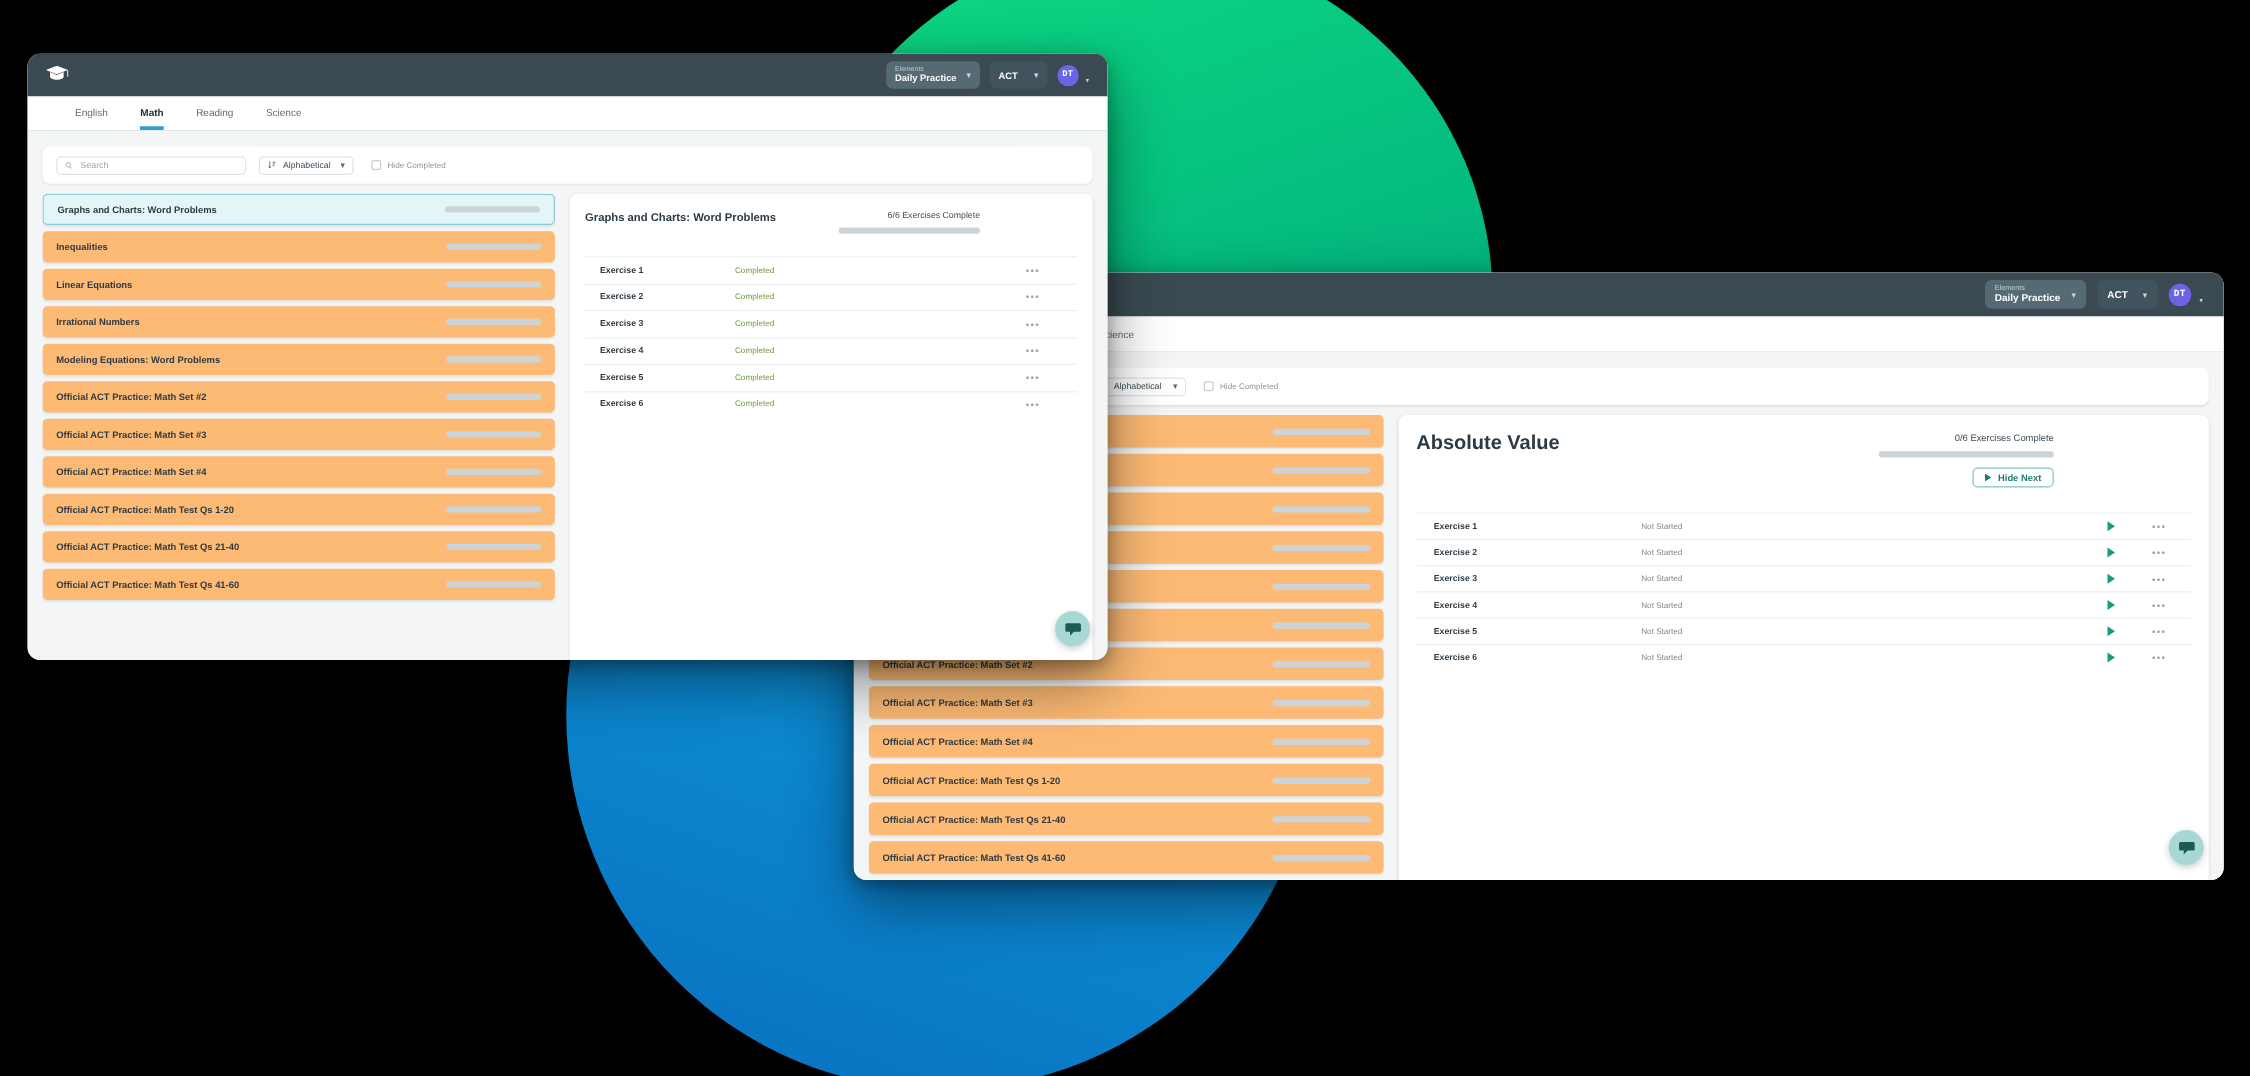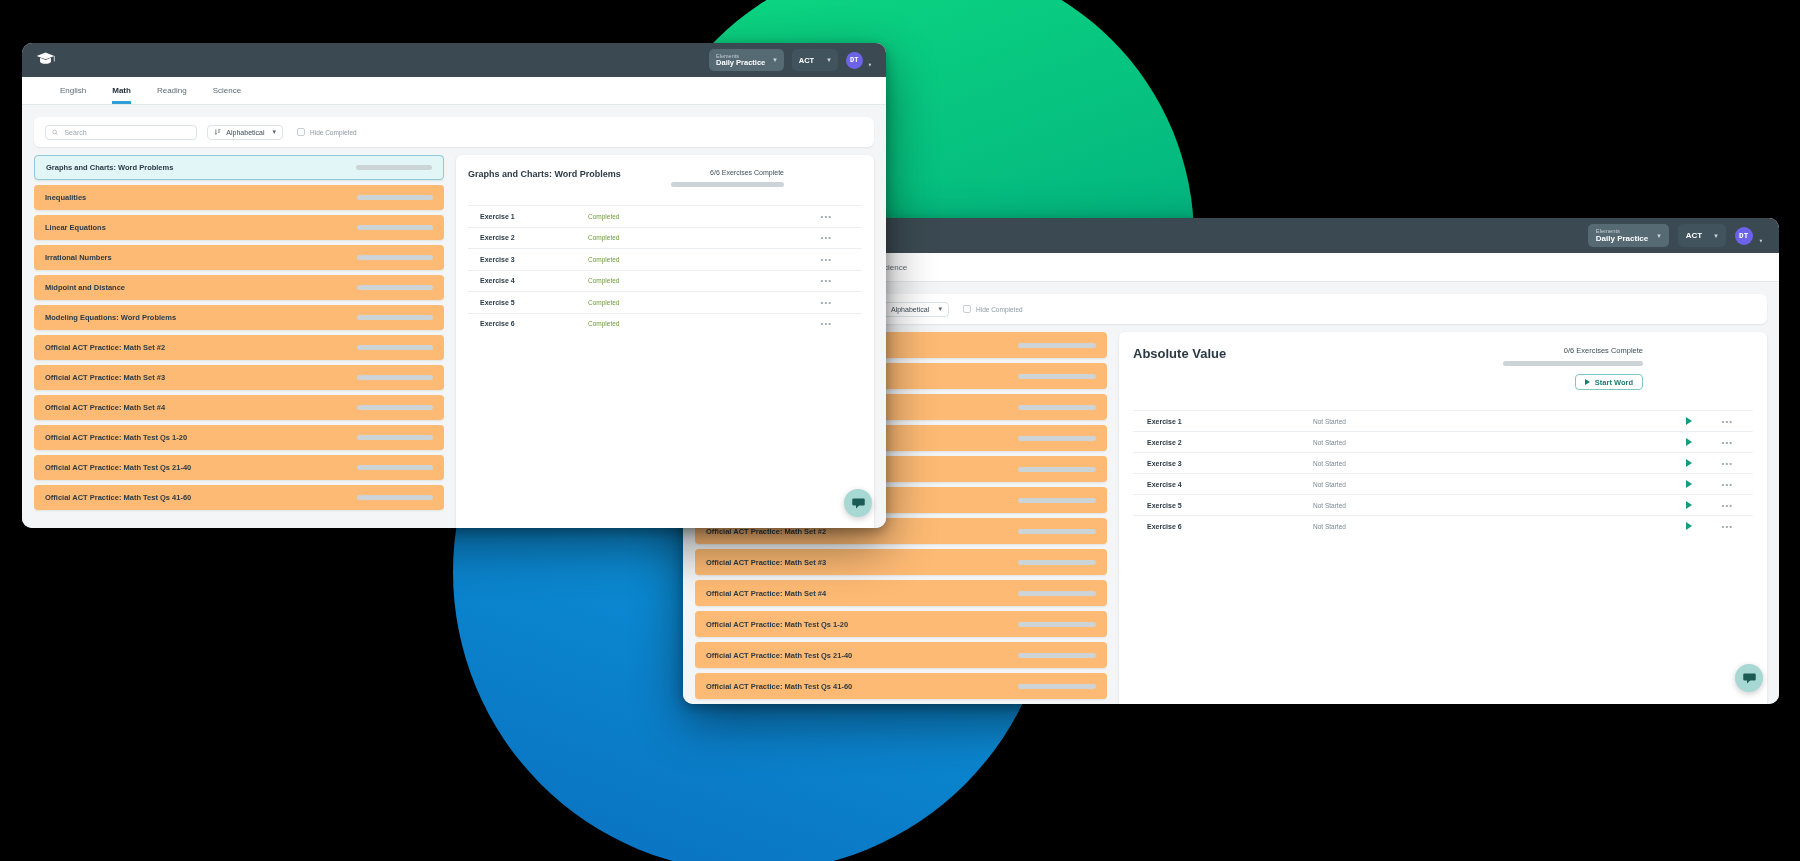--- a/index.html
+++ b/index.html
@@ -232,21 +232,21 @@
   #window-back .sort-box { width: 78px; height: 15px; padding: 0 6px; font-size: 7px; margin-left: 10px; }
   #window-back .chk-row { font-size: 6.5px; margin-left: 14px; }
   #window-back .chk { width: 8px; height: 8px; margin-right: 5px; }
   #window-back .cols { display: flex; gap: 12px; height: 378px; }
   #window-back .list-col { width: 412px; }
   #window-back .skill { height: 26px; padding: 0 11px; margin-bottom: 5px; }
   #window-back .skill-name { font-size: 7.5px; }
   #window-back .bar-track { width: 78px; height: 5px; }
   #window-back .detail { flex: 1; padding: 14px 14px 0 14px; }
   #window-back .detail-head { margin-bottom: 20px; }
-  #window-back .detail-title { font-size: 13px; }
+  #window-back .detail-title { font-size: 16px; }
   #window-back .detail-meta { margin-right: 110px; }
   #window-back .detail-count { font-size: 7.5px; margin-bottom: 6px; }
   #window-back .detail-meta .bar-track { width: 140px; height: 5px; }
   #window-back .btn-start { margin-top: 8px; height: 16px; padding: 0 9px; font-size: 7.5px; }
   #window-back .btn-start .play-tri { border-width: 3.5px 0 3.5px 5.5px; margin-right: 5px; }
   #window-back .ex-row { height: 21px; }
   #window-back .ex-name { font-size: 7px; width: 180px; padding-left: 14px; }
   #window-back .ex-status { font-size: 6.5px; }
   #window-back .row-play { border-width: 4px 0 4px 6.5px; border-color: transparent transparent transparent #169c80; }
   #window-back .dots { font-size: 8px; margin-left: 30px; margin-right: 20px; }
@@ -365,21 +365,21 @@
         <div class="detail">
           <div class="detail-head">
             <span class="detail-title">Absolute Value</span>
             <span class="detail-meta">
               <span class="detail-count">0/6 Exercises Complete</span>
               <span class="bar-track">
                 <span class="bar-fill" id="back-detail-fill" style="width: 0%;"></span>
               </span>
               <span class="btn-start">
                 <span class="play-tri"></span>
-                <span>Start Word</span>
+                <span>Hide Next</span>
               </span>
             </span>
           </div>
           <div id="back-ex">
               <div class="ex-row">
                 <span class="ex-name">Exercise 1</span>
                 <span class="ex-status">Not Started</span>
                 <span class="ex-actions">
                   <span class="play-tri row-play"></span>
                   <span class="dots">•••</span>
@@ -506,24 +506,20 @@
               <span class="skill-name">Inequalities</span>
               <span class="bar-track"><span class="bar-fill" style="width: 100%;"></span></span>
             </div>
             <div class="skill">
               <span class="skill-name">Linear Equations</span>
               <span class="bar-track"><span class="bar-fill" style="width: 26%;"></span></span>
             </div>
             <div class="skill">
               <span class="skill-name">Irrational Numbers</span>
               <span class="bar-track"><span class="bar-fill" style="width: 53%;"></span></span>
-            </div>
-            <div class="skill">
-              <span class="skill-name">Midpoint and Distance</span>
-              <span class="bar-track"><span class="bar-fill" style="width: 0%;"></span></span>
             </div>
             <div class="skill">
               <span class="skill-name">Modeling Equations: Word Problems</span>
               <span class="bar-track"><span class="bar-fill" style="width: 0%;"></span></span>
             </div>
             <div class="skill">
               <span class="skill-name">Official ACT Practice: Math Set #2</span>
               <span class="bar-track"><span class="bar-fill" style="width: 0%;"></span></span>
             </div>
             <div class="skill">

